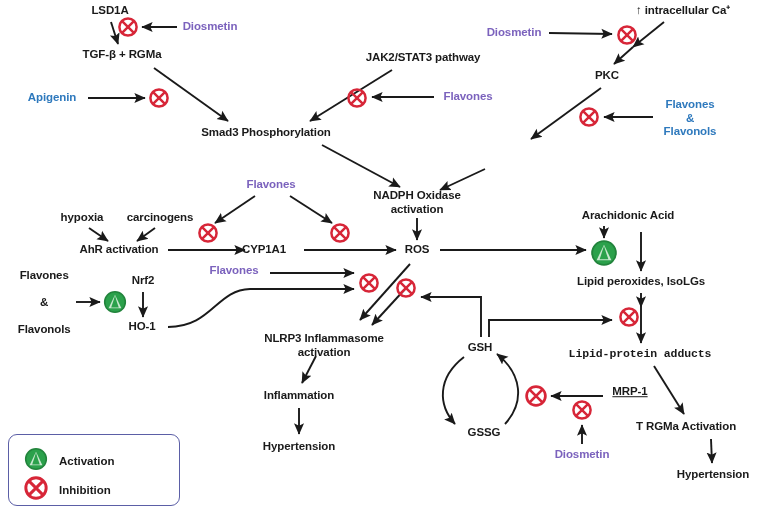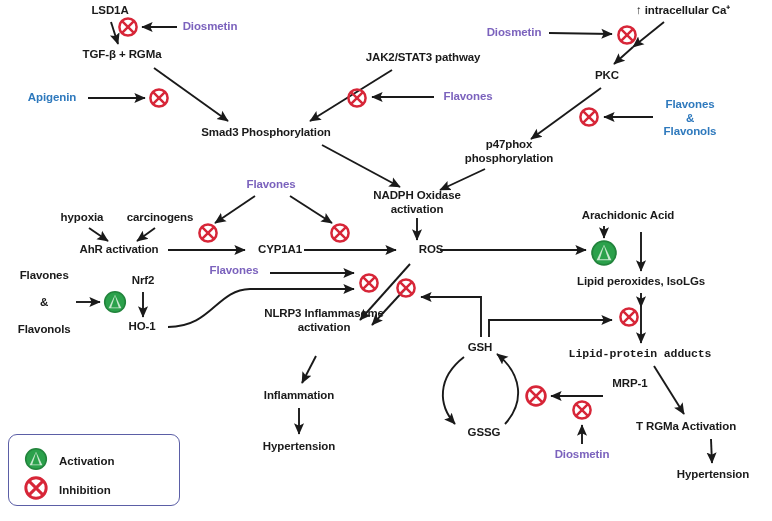--- a/index.html
+++ b/index.html
@@ -176,46 +176,44 @@
   <div class="node mod-purple" style="left:210px;top:27px;">Diosmetin</div>
   <div class="node" style="left:423px;top:58px;">JAK2/STAT3 pathway</div>
   <div class="node mod-purple" style="left:468px;top:97px;">Flavones</div>
   <div class="node" style="left:266px;top:133px;">Smad3 Phosphorylation</div>
   <div class="node" style="left:683px;top:11px;">↑ intracellular Ca⁺</div>
   <div class="node mod-purple" style="left:514px;top:33px;">Diosmetin</div>
   <div class="node" style="left:607px;top:76px;">PKC</div>
   <div class="node mod-blue" style="left:690px;top:118px;">Flavones
 &amp;
 Flavonols</div>
-  <div class="node" style="left:509px;top:152px;">p47phox
-phosphorylation</div>
   <div class="node" style="left:417px;top:203px;">NADPH Oxidase
 activation</div>
   <div class="node mod-purple" style="left:271px;top:185px;">Flavones</div>
   <div class="node" style="left:82px;top:218px;">hypoxia</div>
   <div class="node" style="left:160px;top:218px;">carcinogens</div>
   <div class="node" style="left:119px;top:250px;">AhR activation</div>
-  <div class="node" style="left:280px;top:250px;">CYP1A1</div>
-  <div class="node" style="left:431px;top:250px;">ROS</div>
+  <div class="node" style="left:264px;top:250px;">CYP1A1</div>
+  <div class="node" style="left:417px;top:250px;">ROS</div>
   <div class="node" style="left:628px;top:216px;">Arachidonic Acid</div>
   <div class="node" style="left:641px;top:282px;">Lipid peroxides, IsoLGs</div>
   <div class="node mod-purple" style="left:234px;top:271px;">Flavones</div>
   <div class="node" style="left:143px;top:281px;">Nrf2</div>
   <div class="node" style="left:38px;top:302px;">
     <span class="mod-purple">Flavones</span><br>
     <span class="mod-blue">&amp;</span><br>
     <span class="mod-blue">Flavonols</span>
   </div>
   <div class="node" style="left:142px;top:327px;">HO-1</div>
-  <div class="node" style="left:324px;top:321px;">NLRP3 Inflammasome
+  <div class="node" style="left:324px;top:346px;">NLRP3 Inflammasome
 activation</div>
   <div class="node" style="left:480px;top:348px;">GSH</div>
   <div class="node" style="left:484px;top:433px;">GSSG</div>
   <div class="node" style="left:640px;top:354px;font-family:Liberation Mono, monospace;">Lipid-protein adducts</div>
-  <div class="node" style="left:630px;top:384px;">MRP-1</div>
+  <div class="node" style="left:630px;top:392px;text-decoration:underline;">MRP-1</div>
   <div class="node mod-purple" style="left:582px;top:455px;">Diosmetin</div>
   <div class="node" style="left:686px;top:427px;">T RGMa Activation</div>
   <div class="node" style="left:299px;top:396px;">Inflammation</div>
   <div class="node" style="left:299px;top:447px;">Hypertension</div>
   <div class="node" style="left:713px;top:475px;">Hypertension</div>
 
   <span class="icon" style="left:128px;top:27px;">
     <svg width="22" height="22" viewBox="0 0 22 22">
         <circle cx="11" cy="11" r="8.6" fill="none" stroke="#d72638" stroke-width="2.5"></circle>
         <path d="M5.6,5.6 L16.4,16.4 M16.4,5.6 L5.6,16.4" stroke="#d72638" stroke-width="2.5" stroke-linecap="round"></path>

